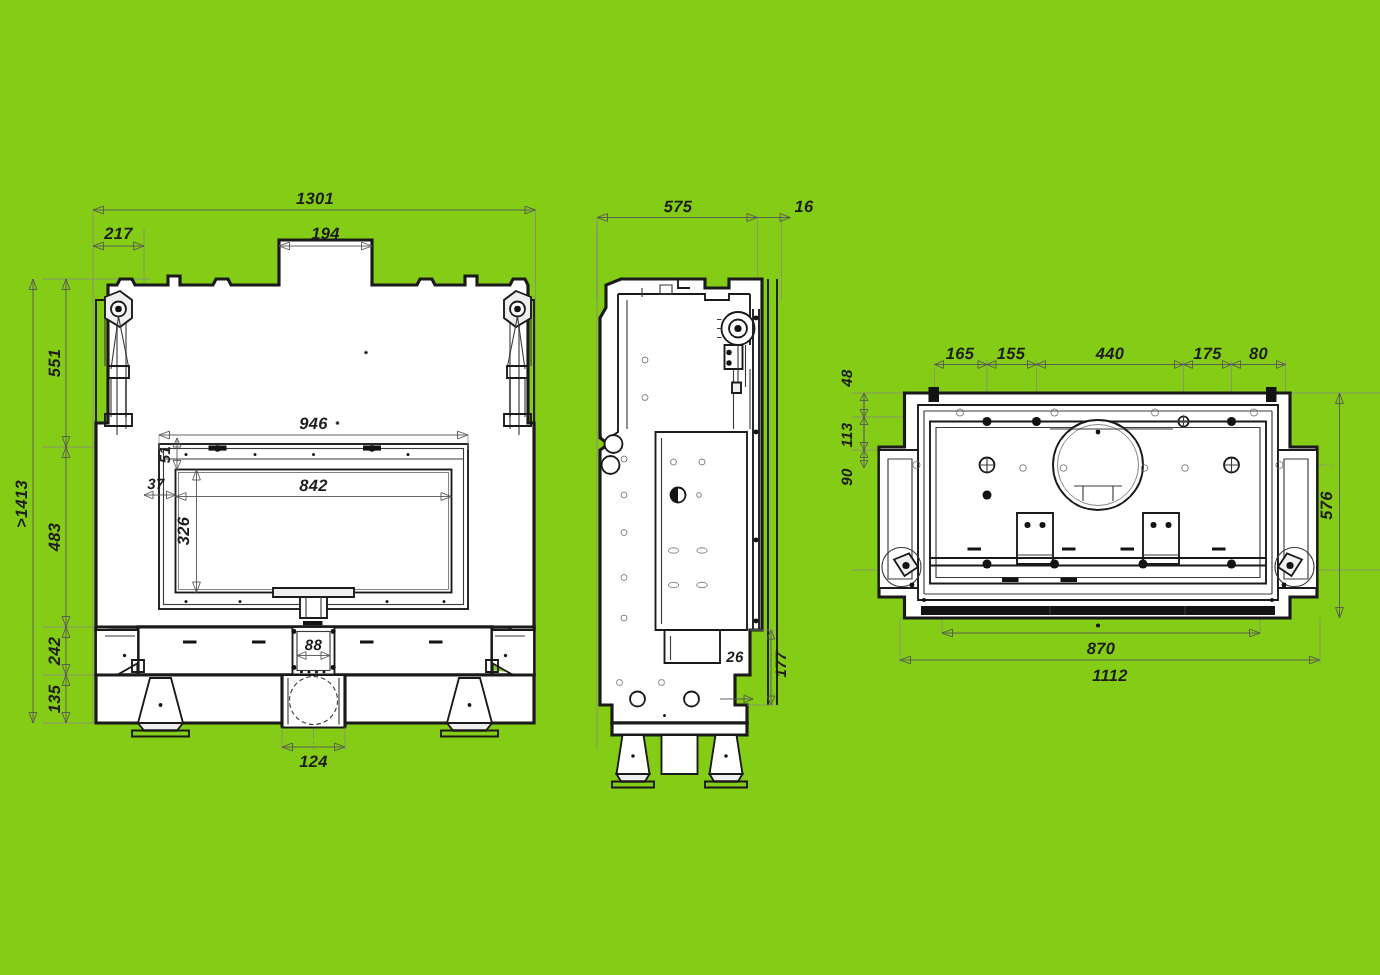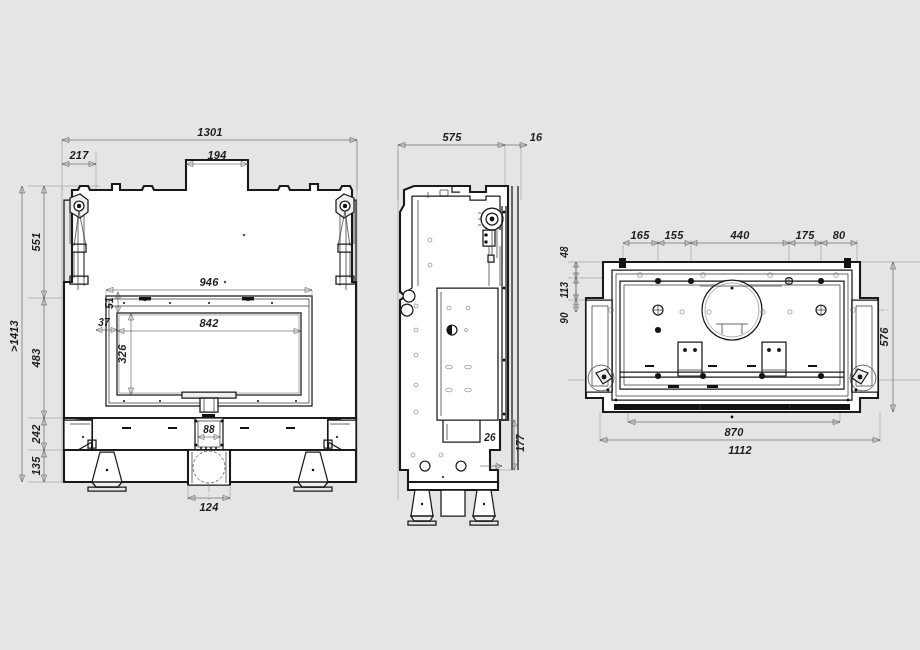--- a/index.html
+++ b/index.html
@@ -1,19 +1,19 @@
 <!DOCTYPE html>
 <html><head>
 <meta charset="utf-8">
 <title>Technical Drawing</title>
 <style>
   html,body{margin:0;padding:0;background:#ffffff;}
   body{width:920px;height:650px;overflow:hidden;
        font-family:"Liberation Sans","DejaVu Sans",sans-serif;}
-  #stage{position:relative;width:920px;height:650px;background:#e5e5e5;}
+  #stage{position:relative;width:920px;height:650px;background:#84cc16;}
   svg#dwg{position:absolute;left:0;top:0;width:920px;height:650px;}
   .dimtxt{font-family:"Liberation Sans","DejaVu Sans",sans-serif;
           font-style:italic;font-weight:700;font-size:11px;fill:#1d1d1d;
           letter-spacing:.2px;}
   .dimtxt.sm{font-size:10px;}
   .obj{fill:none;stroke:#1a1a1a;}
   .heavy{stroke-width:2.1;}
   .med{stroke-width:1.25;}
   .thin{stroke-width:.75;stroke:#3a3a3a;}
   .hair{stroke-width:.55;stroke:#6a6a6a;}

